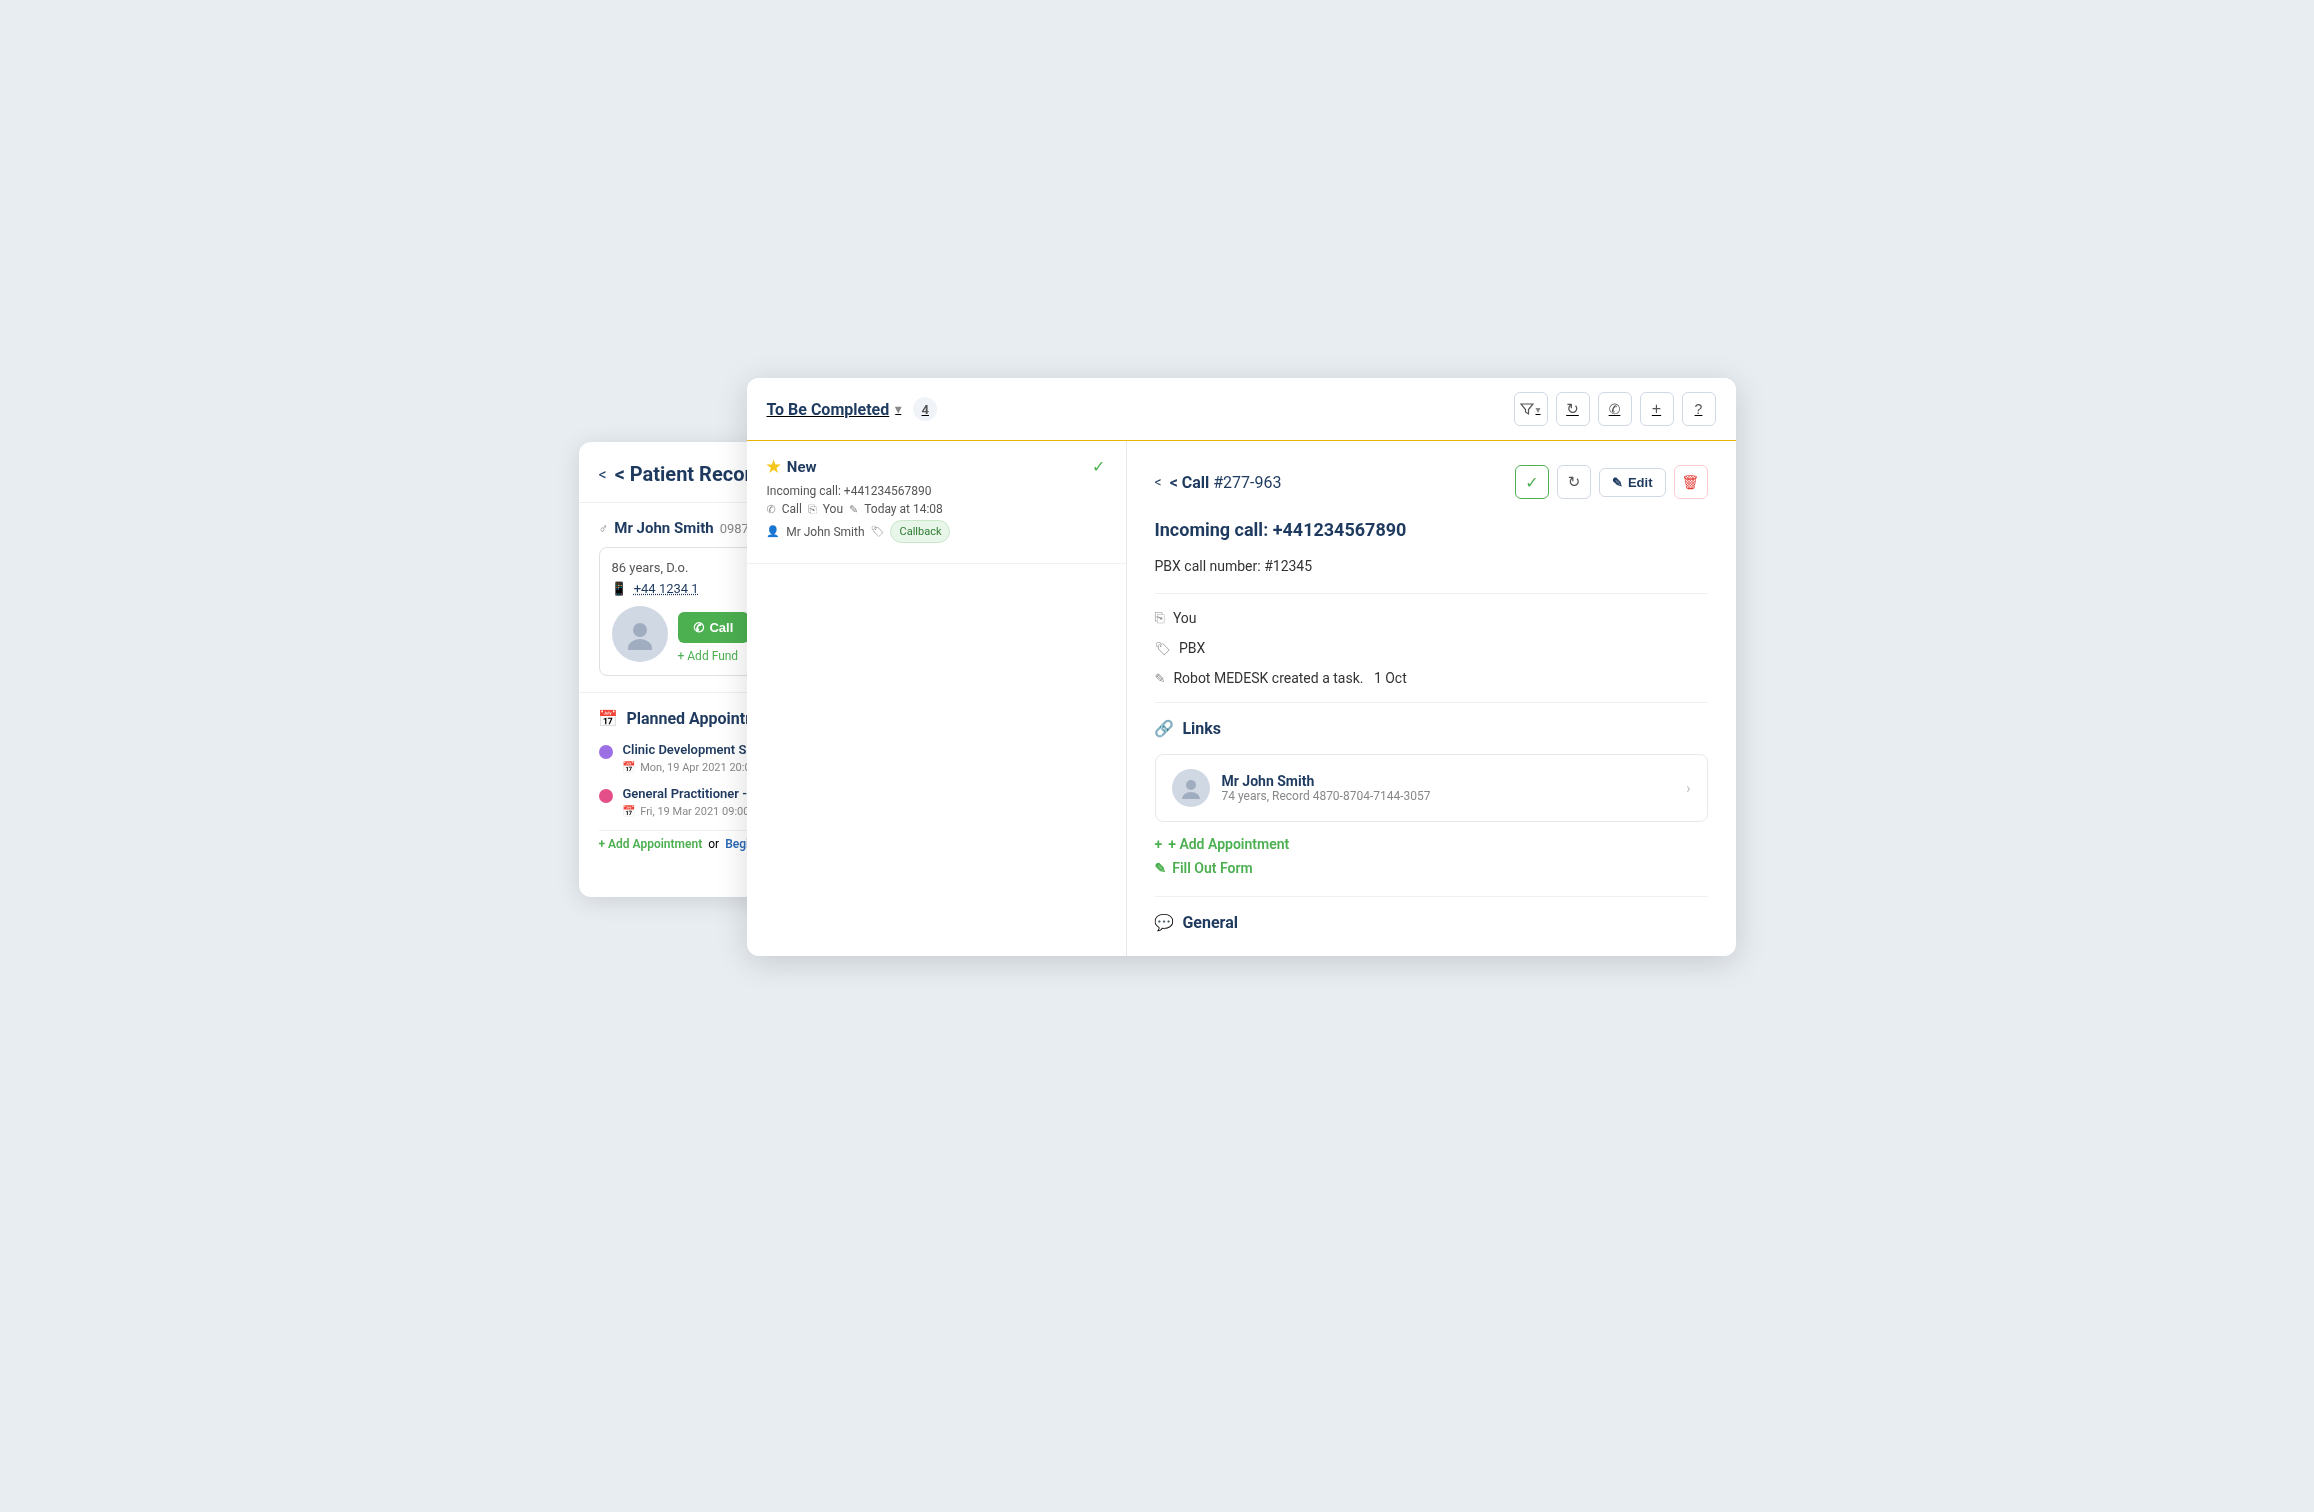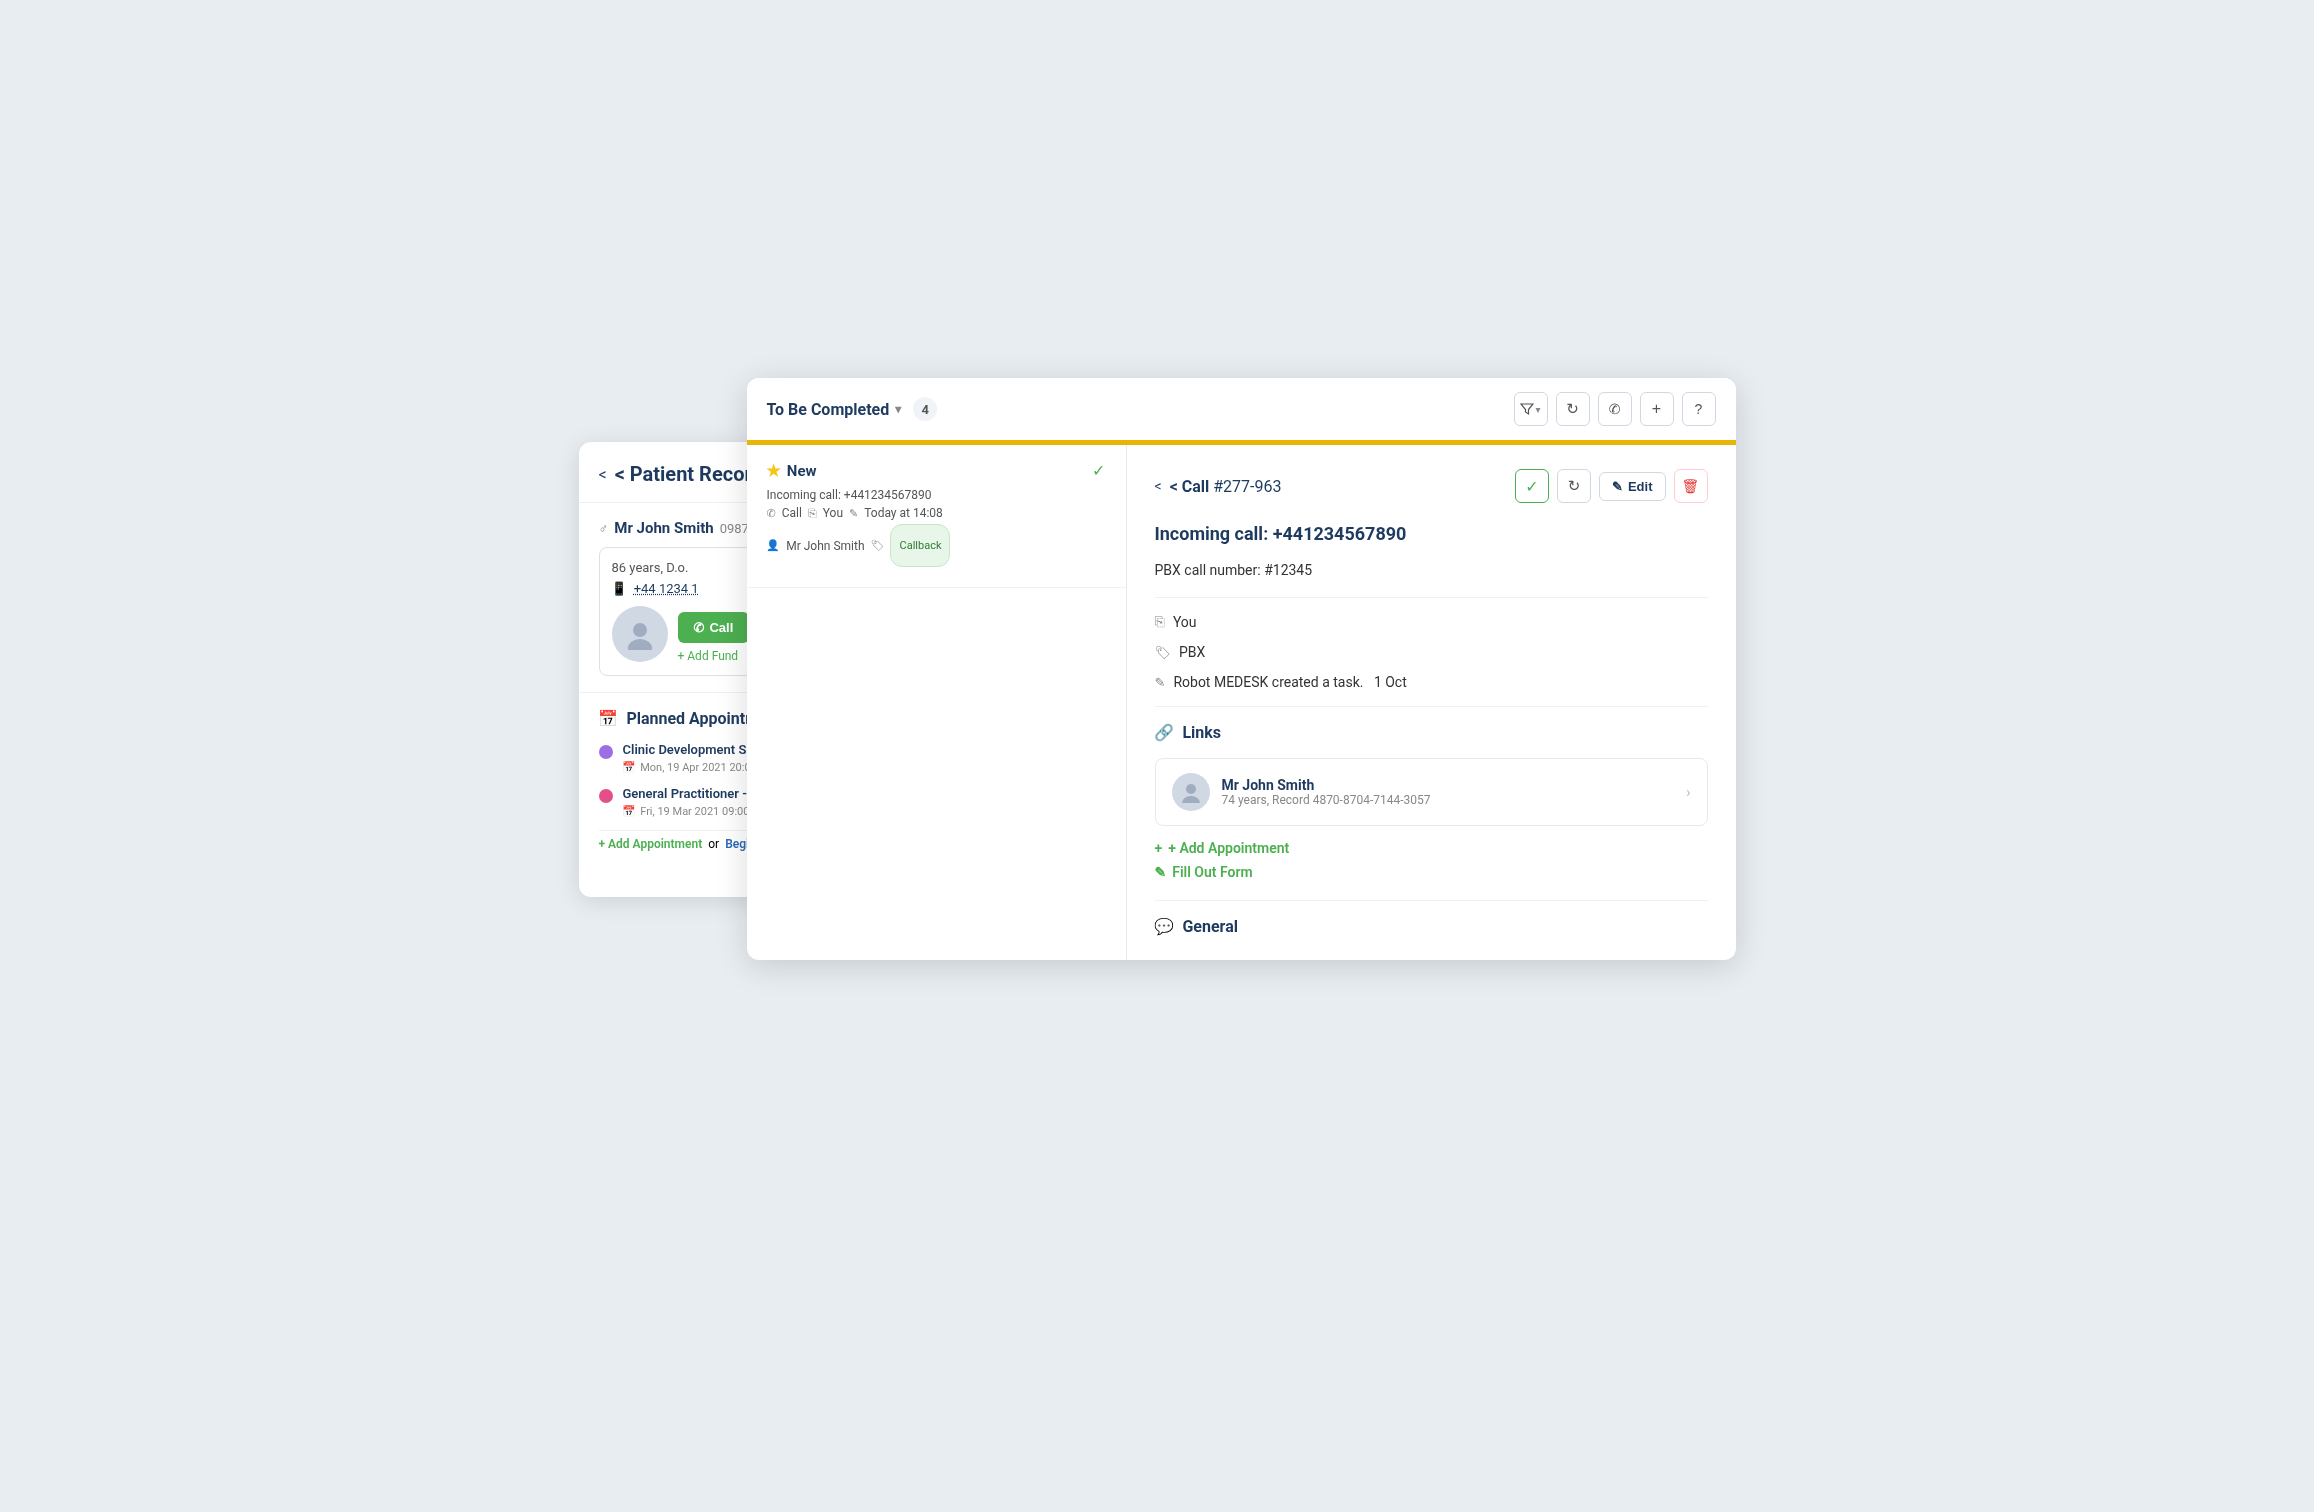--- a/index.html
+++ b/index.html
@@ -250,22 +250,23 @@
       flex-direction: column;
       overflow: hidden;
     }
 
     
     .top-bar {
       display: flex;
       align-items: center;
       justify-content: space-between;
       padding: 14px 20px;
-      border-bottom: 5px solid #eab308;
+      border-bottom: 1px solid #eab308;
       background: #fff;
+      text-decoration: underline;
     }
 
     .top-bar-left {
       display: flex;
       align-items: center;
       gap: 12px;
     }
 
     .status-dropdown {
       display: flex;
@@ -411,21 +412,21 @@
       flex-wrap: wrap;
     }
 
     .meta-icon { color: #888; font-size: 11px; }
 
     .tag-pill {
       background: #e8f5e9;
       color: #2e7d32;
       border: 1px solid #c8e6c9;
       border-radius: 12px;
-      padding: 14px 8px;
+      padding: 4px 8px;
       font-size: 11px;
     }
 
     
     .detail-panel {
       flex: 1;
       overflow-y: auto;
       padding: 24px 28px;
     }
 

